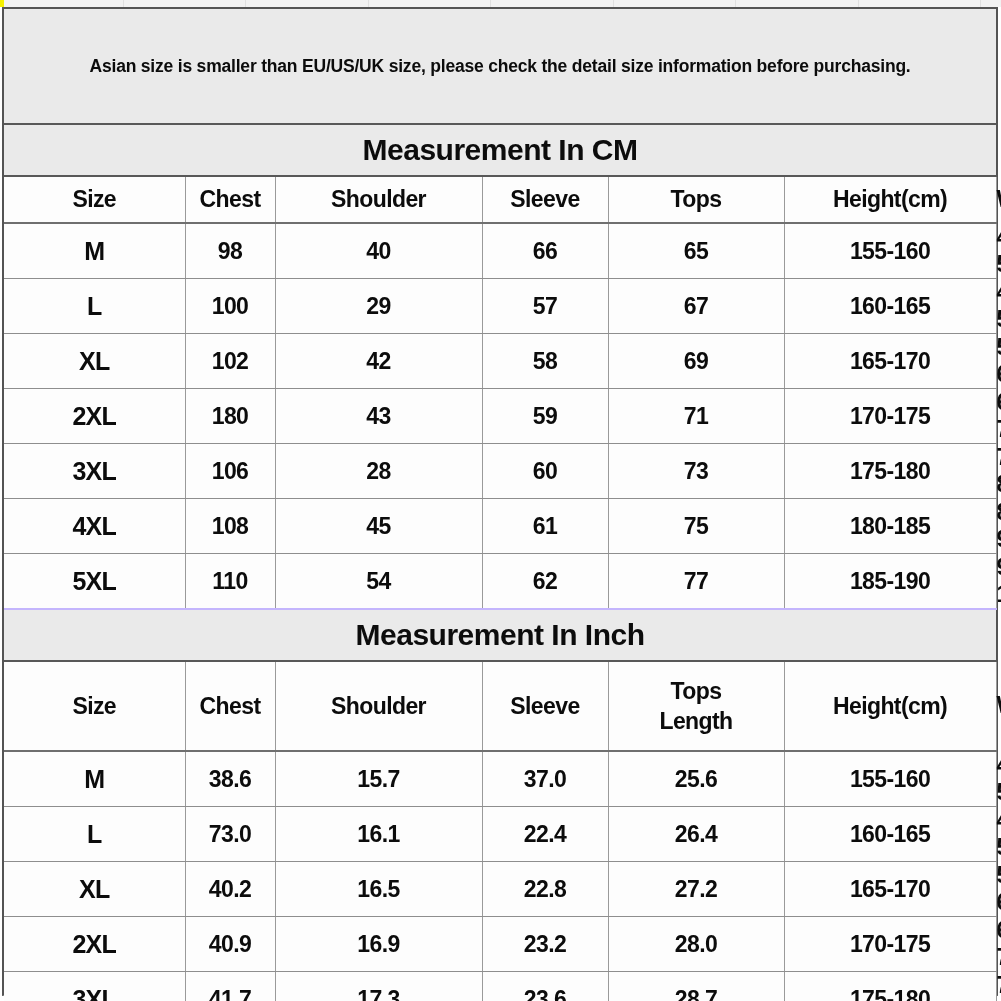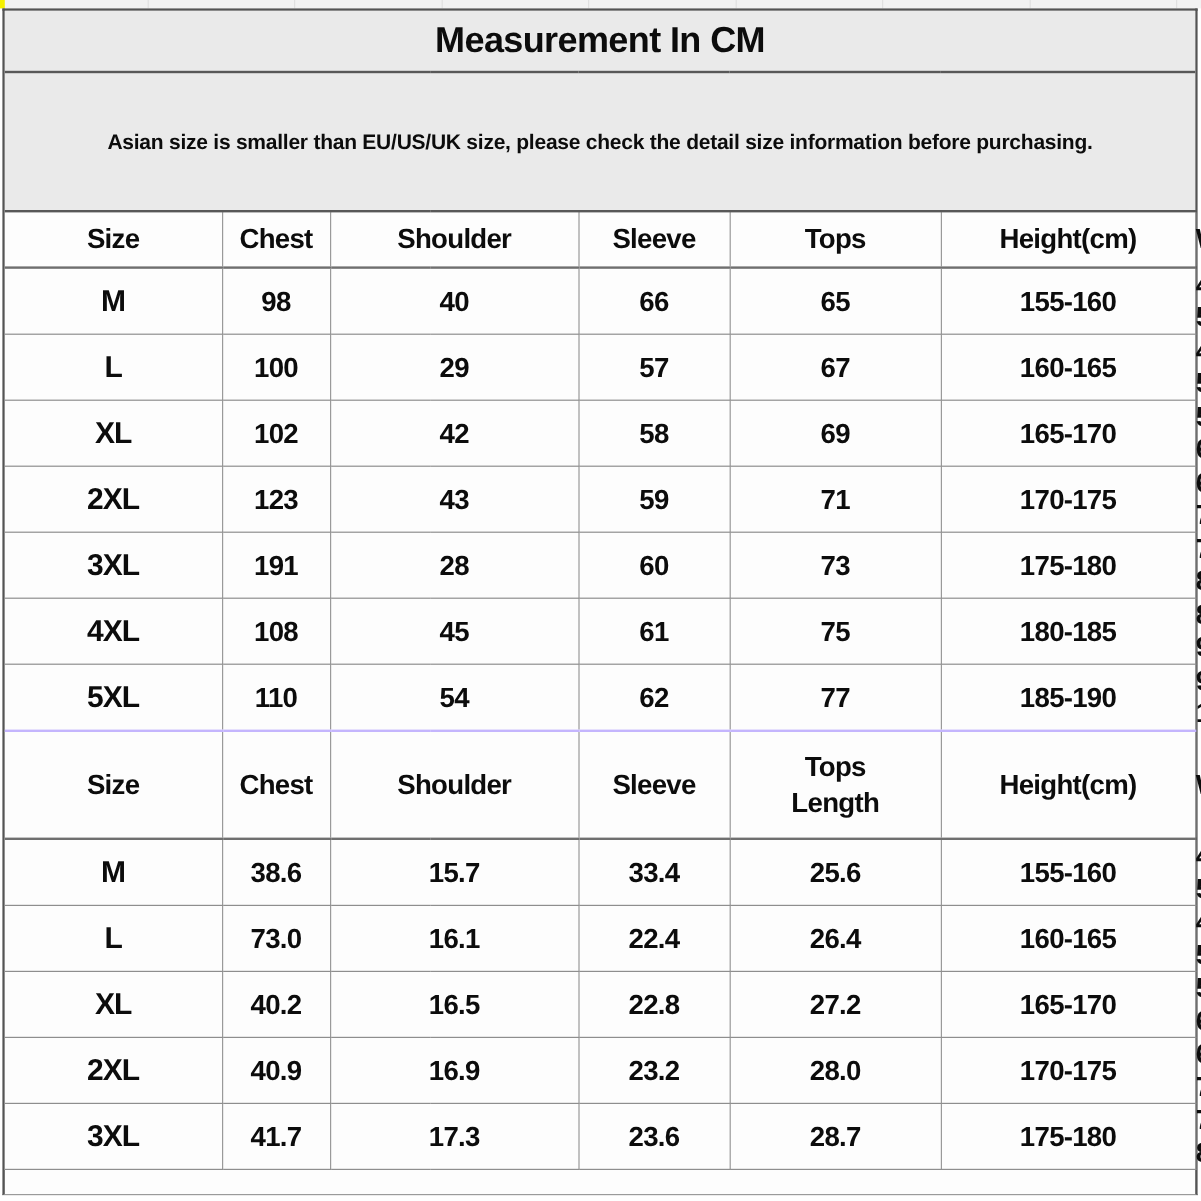--- a/index.html
+++ b/index.html
@@ -176,25 +176,25 @@
         <col style="width:90px">
         <col style="width:84px">
         <col style="width:123px">
         <col style="width:126px">
         <col style="width:176px">
         <col style="width:212px">
       </colgroup>
 
       <tbody>
           <tr>
+        <td class="notice-cell" colspan="8">Asian size is smaller than EU/US/UK size, please check the detail size information before purchasing.</td>
+      </tr>
+
+      <tr>
         <td class="section-title" colspan="8">Measurement In CM</td>
-      </tr>
-
-      <tr>
-        <td class="notice-cell" colspan="8">Asian size is smaller than EU/US/UK size, please check the detail size information before purchasing.</td>
       </tr>
 
       <tr class="head-row">
         <td colspan="2">Size</td>
         <td>Chest</td>
         <td colspan="2">Shoulder</td>
         <td>Sleeve</td>
         <td>Tops</td>
         <td>Height(cm)</td>
         <td>Weight(kg)</td>
@@ -222,30 +222,30 @@
         <td colspan="2" class="size-cell">XL</td>
         <td>102</td>
         <td colspan="2">42</td>
         <td>58</td>
         <td>69</td>
         <td>165-170</td>
         <td>57-67</td>
       </tr>
       <tr class="data-row">
         <td colspan="2" class="size-cell">2XL</td>
-        <td>123</td>
+        <td>180</td>
         <td colspan="2">43</td>
         <td>59</td>
         <td>71</td>
         <td>170-175</td>
         <td>65-75</td>
       </tr>
       <tr class="data-row">
         <td colspan="2" class="size-cell">3XL</td>
-        <td>191</td>
+        <td>106</td>
         <td colspan="2">28</td>
         <td>60</td>
         <td>73</td>
         <td>175-180</td>
         <td>72-85</td>
       </tr>
       <tr class="data-row">
         <td colspan="2" class="size-cell">4XL</td>
         <td>108</td>
         <td colspan="2">45</td>
@@ -257,37 +257,40 @@
       <tr class="data-row last-row">
         <td colspan="2" class="size-cell">5XL</td>
         <td>110</td>
         <td colspan="2">54</td>
         <td>62</td>
         <td>77</td>
         <td>185-190</td>
         <td>92-105</td>
       </tr>
 
+      <tr>
+        <td class="section-title" colspan="8">Measurement In Inch</td>
+      </tr>
 
       <tr class="head-row-tall">
         <td colspan="2">Size</td>
         <td>Chest</td>
         <td colspan="2">Shoulder</td>
         <td>Sleeve</td>
         <td class="two-line">Tops
 Length</td>
         <td>Height(cm)</td>
         <td>Weight(kg)</td>
       </tr>
 
       <tr class="data-row">
         <td colspan="2" class="size-cell">M</td>
         <td>38.6</td>
         <td colspan="2">15.7</td>
-        <td>33.4</td>
+        <td>37.0</td>
         <td>25.6</td>
         <td>155-160</td>
         <td>42-50</td>
       </tr>
       <tr class="data-row">
         <td colspan="2" class="size-cell">L</td>
         <td>73.0</td>
         <td colspan="2">16.1</td>
         <td>22.4</td>
         <td>26.4</td>

